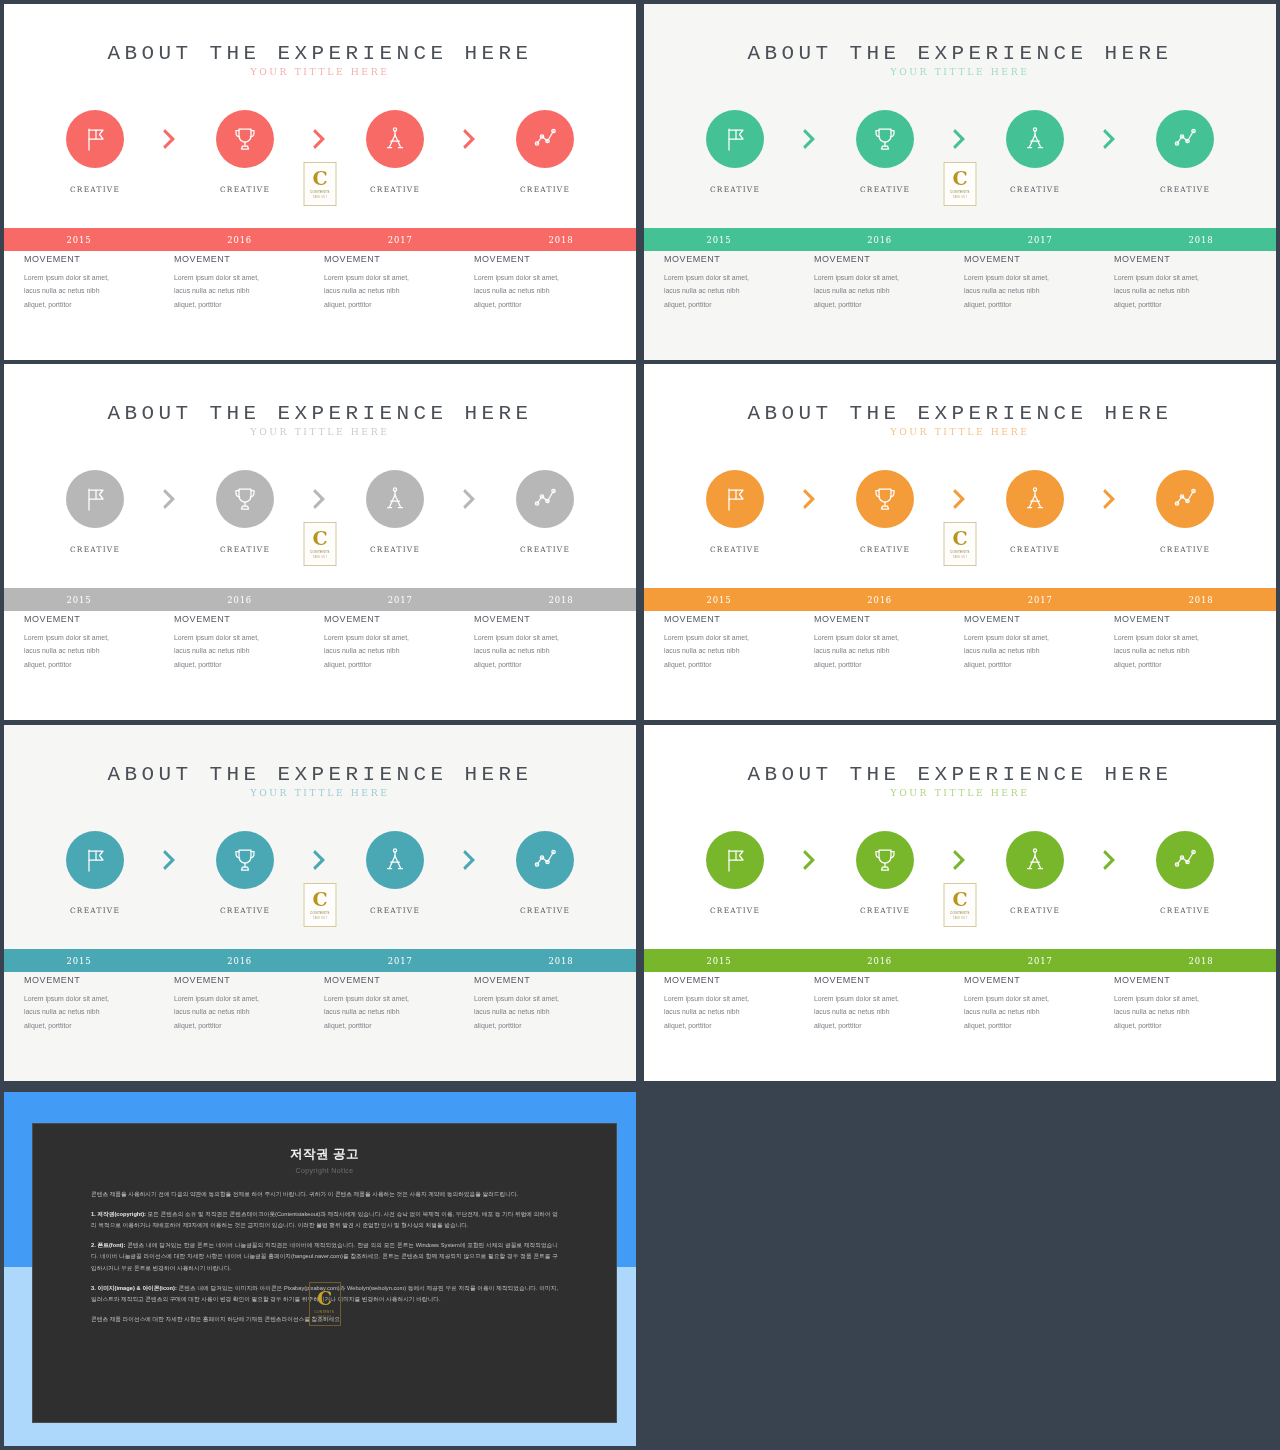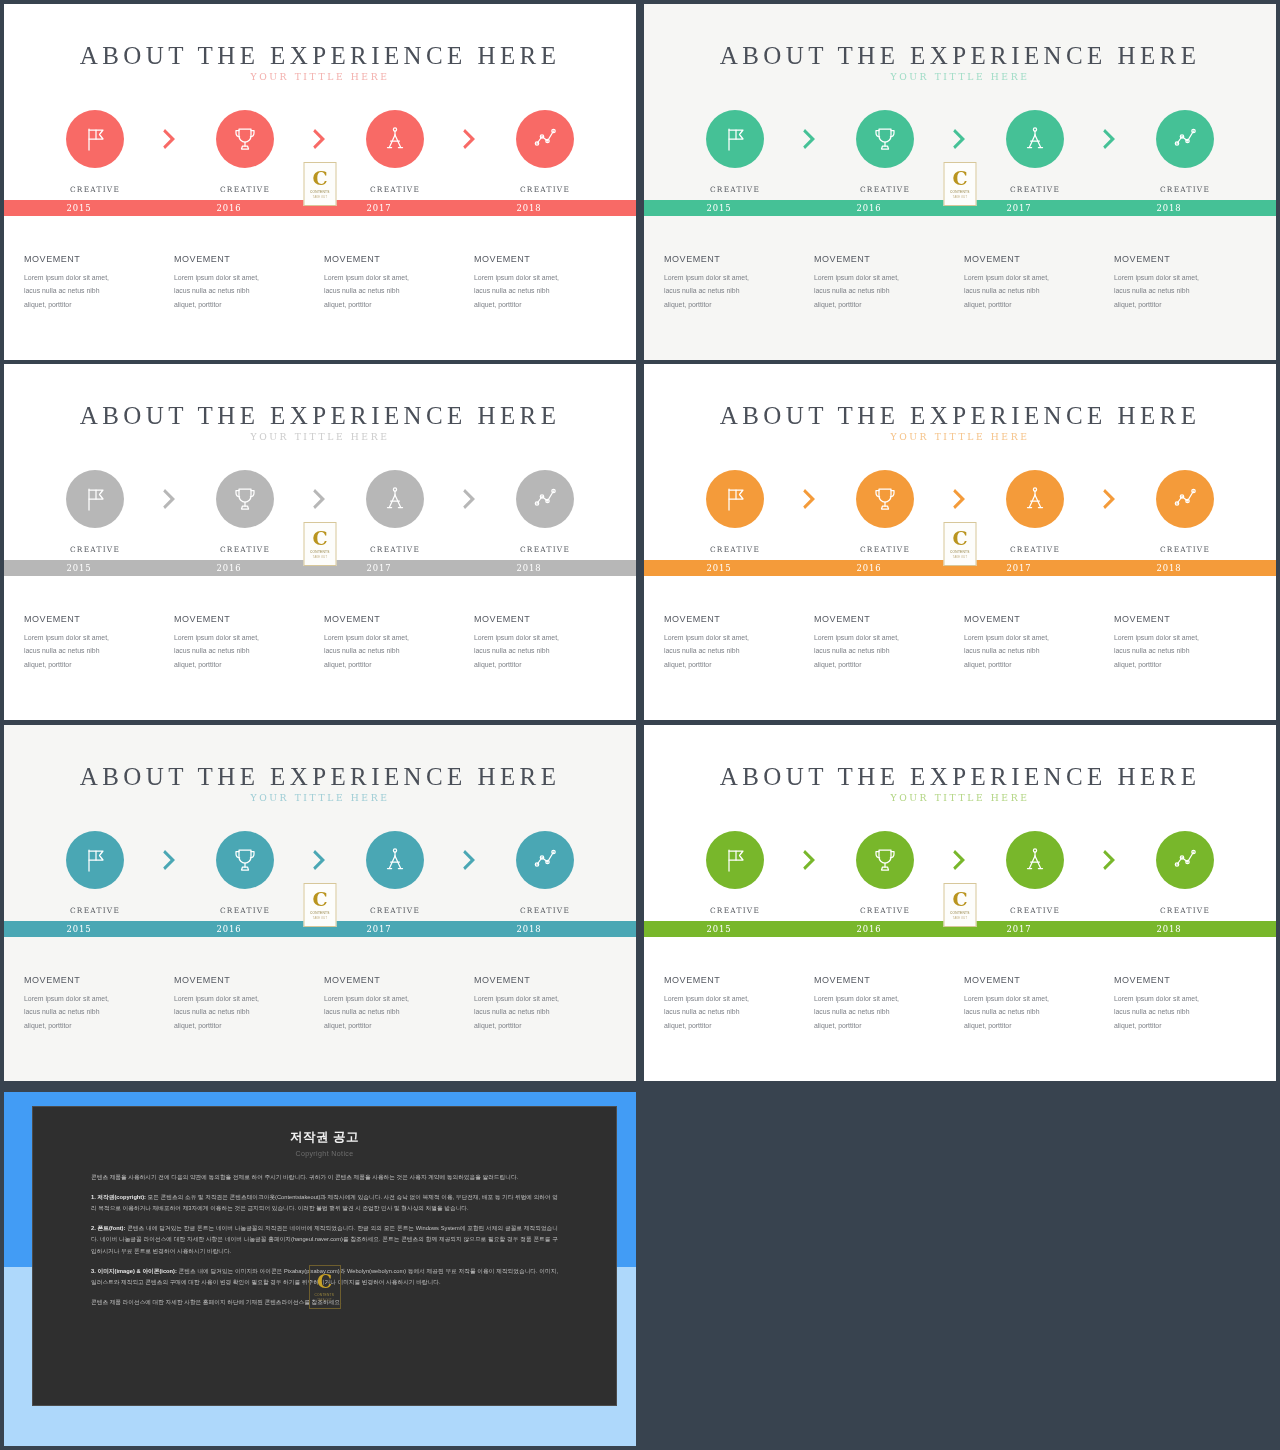--- a/index.html
+++ b/index.html
@@ -30,22 +30,22 @@
   .slide-inner {
     position: absolute;
     inset: 0;
     background: #ffffff;
   }
   .slide-inner.offwhite { background: #f6f6f4; }
 
   
   .head { text-align: center; padding-top: 38px; }
   .main-title {
-    font-family: Liberation Serif, serif;
-    font-size: 25px;
+    font-family: Liberation Mono, monospace;
+    font-size: 21px;
     letter-spacing: 4.4px;
     color: #4a4f58;
     white-space: nowrap;
   }
   .sub-title {
     font-family: "DejaVu Serif", serif;
     font-size: 9.2px;
     letter-spacing: 2.6px;
     margin-top: 1px;
     white-space: nowrap;
@@ -133,25 +133,25 @@
     font-size: 2.6px;
     letter-spacing: .2px;
     color: #bca979;
     margin-top: 1.5px;
     white-space: nowrap;
   }
 
   
   .year-bar {
     position: absolute;
-    top: 196px; left: 0; right: 0;
-    height: 16px;
+    top: 224px; left: 0; right: 0;
+    height: 23px;
     display: flex;
     align-items: center;
-    justify-content: flex-start;
+    justify-content: space-between;
   }
   .year-cell {
     width: 150px;
     text-align: center;
     font-family: "DejaVu Serif", serif;
     font-size: 8.4px;
     letter-spacing: .9px;
     color: #ffffff;
   }
 
@@ -186,21 +186,21 @@
     width: 632px; height: 354px;
     background: #aed8fb;
   }
   .copy-frame-top {
     position: absolute;
     left: 0; top: 0; width: 632px; height: 175px;
     background: #429cf5;
   }
   .copy-card {
     position: absolute;
-    left: 28px; top: 14px;
+    left: 28px; top: 31px;
     width: 585px; height: 300px;
     background: #2f2f2f;
     border: 1px solid #4c4c4c;
     padding: 22px 58px 0 58px;
   }
   .copy-title {
     text-align: center;
     font-size: 12.5px;
     font-weight: bold;
     color: #f2f2f2;

